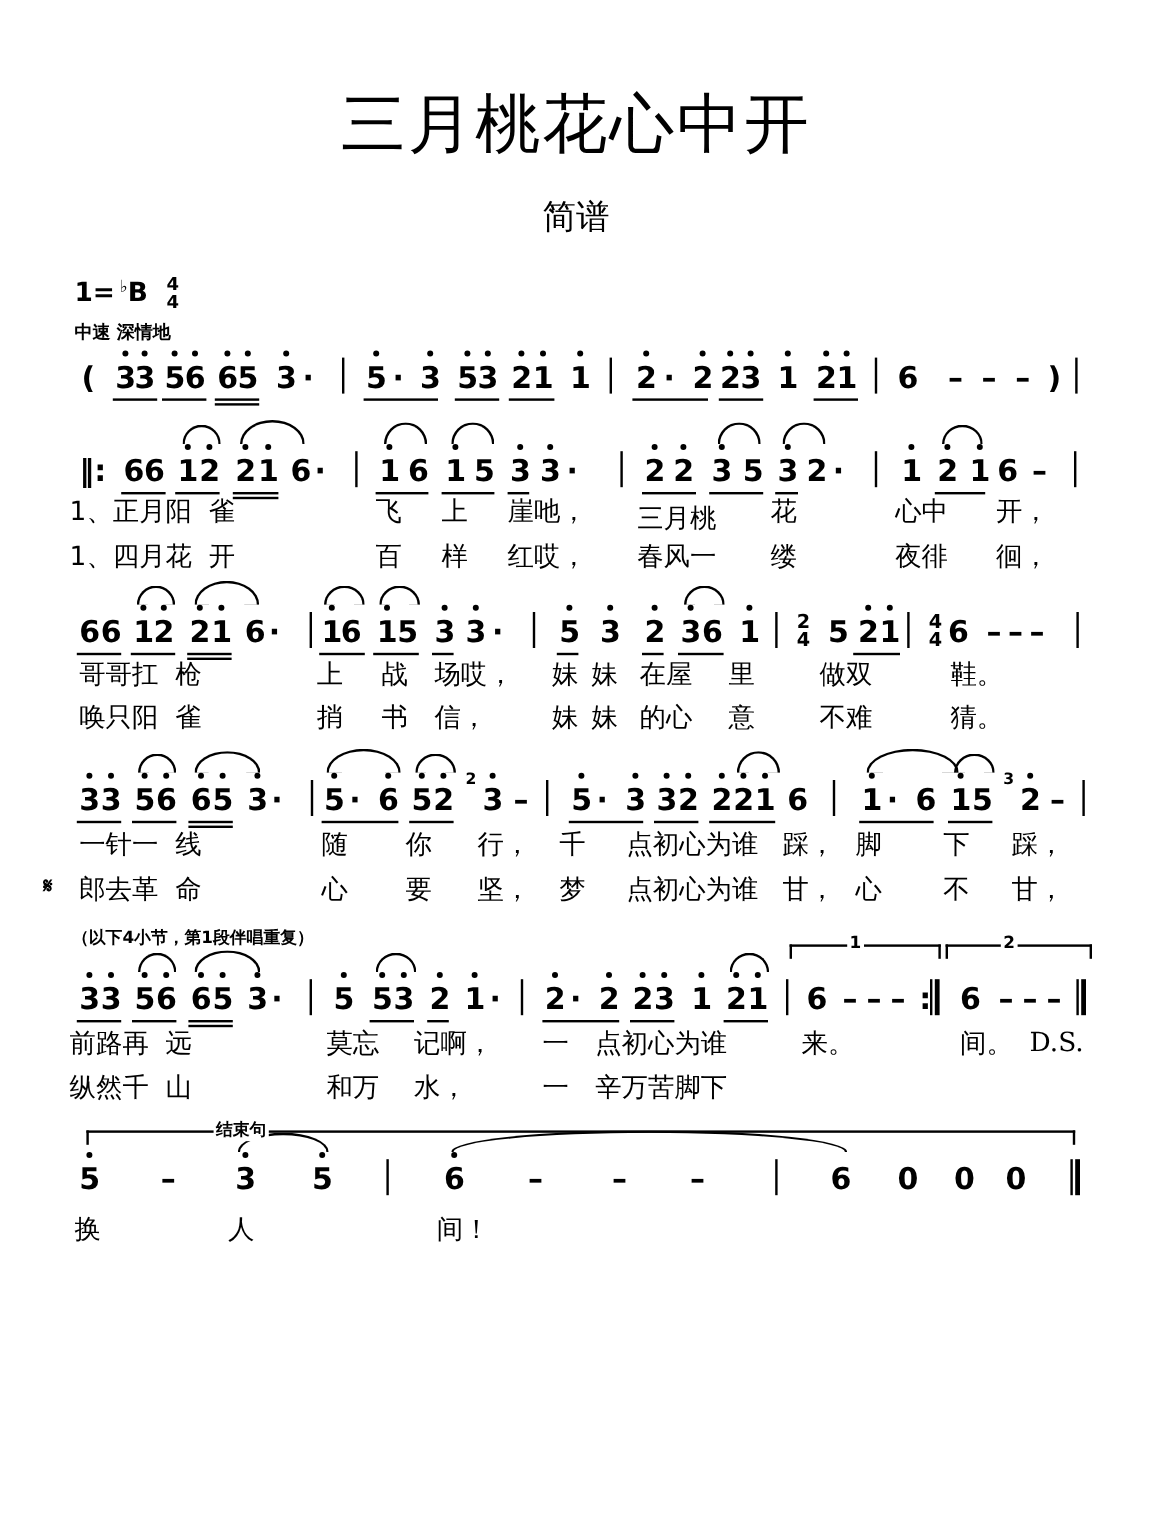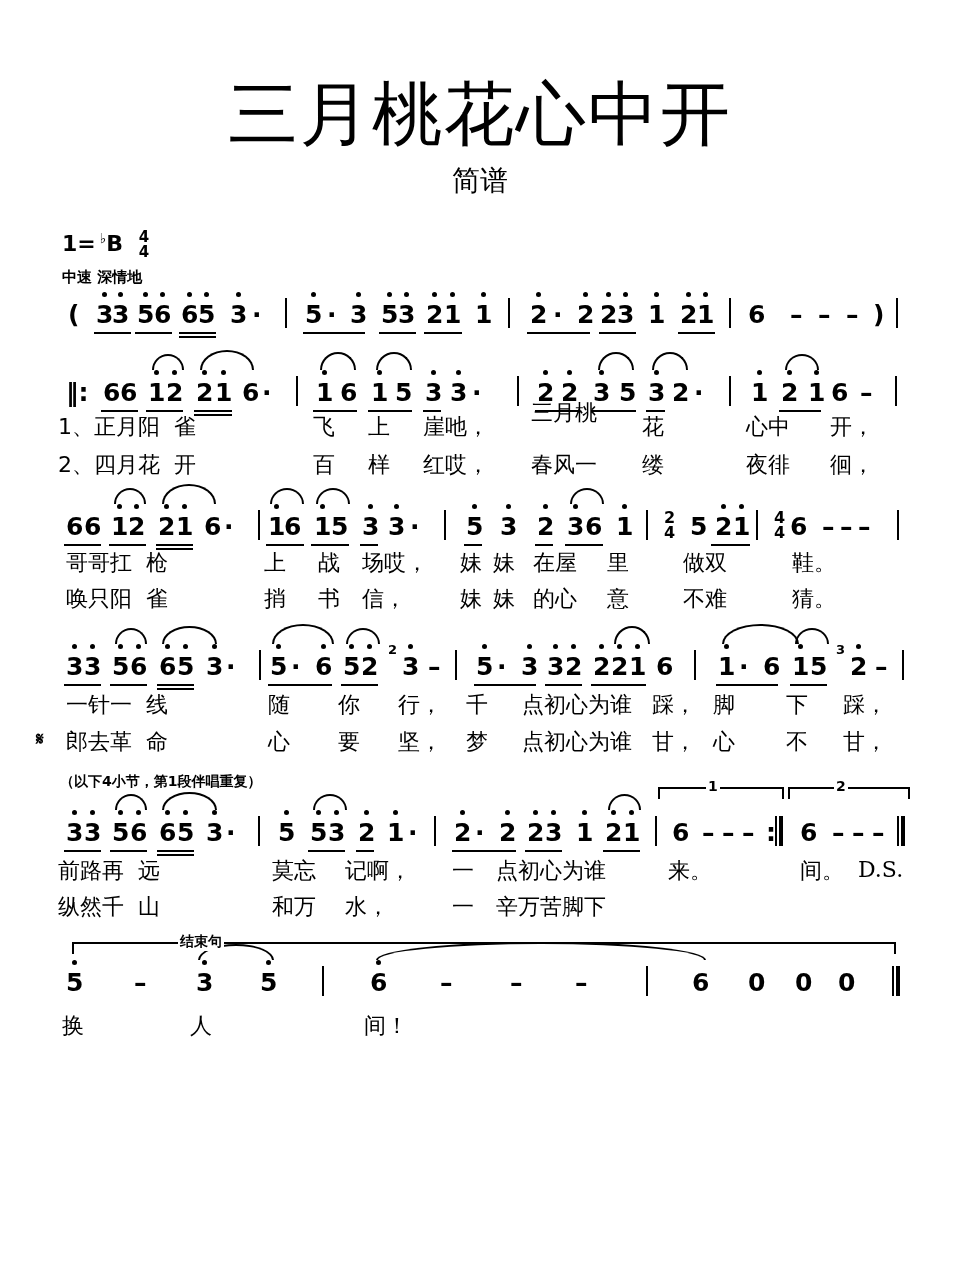--- a/index.html
+++ b/index.html
@@ -1,19 +1,19 @@
 <!DOCTYPE html>
 <html><head>
 <meta charset="utf-8">
 <style>
   html, body { margin: 0; padding: 0; background: #ffffff; }
   body { width: 960px; height: 1280px; position: relative; overflow: hidden;
          font-family: "DejaVu Sans", sans-serif; color: #000; }
   .title { position: absolute; left: 0; width: 960px; top: 68px; text-align: center;
-           font-size: 70px; letter-spacing: 2px; font-family: Liberation Serif, serif; font-weight: normal; }
+           font-size: 54px; letter-spacing: 2px; font-family: Liberation Serif, serif; font-weight: normal; }
   .subtitle { position: absolute; left: 0; width: 960px; top: 162px; text-align: center; font-size: 28px; }
   .key { position: absolute; left: 62px; top: 230px; font-size: 22px; font-weight: bold; }
   .key .flat { font-size: 14px; vertical-align: 8px; margin-left: 4px; }
   .frac { display: inline-block; vertical-align: middle; text-align: center; line-height: 15px;
           font-size: 15px; font-weight: bold; margin-left: 8px; }
   .frac span { display: block; }
   .frac .top { border-bottom: 0; }
   .tempo { position: absolute; left: 62px; top: 268px; font-size: 15px; font-weight: bold; }
   .row { position: absolute; left: 0; width: 960px; }
   .tok { position: absolute; font-family: "DejaVu Sans", sans-serif; font-weight: bold;
@@ -145,25 +145,25 @@
       <div class="slur" style="left: 320px; width: 32px; height: 16px; top: -26px;"></div>
       <div class="slur" style="left: 376px; width: 32px; height: 16px; top: -26px;"></div>
       <div class="slur" style="left: 598px; width: 32px; height: 16px; top: -26px;"></div>
       <div class="slur" style="left: 652px; width: 32px; height: 16px; top: -26px;"></div>
       <div class="slur" style="left: 785px; width: 30px; height: 14px; top: -24px;"></div>
     </div>
     <div class="lyr" style="left: 58px; top: 414px;">1、正月阳  雀</div>
     <div class="lyr" style="left: 313px; top: 414px;">飞</div>
     <div class="lyr" style="left: 368px; top: 414px;">上</div>
     <div class="lyr" style="left: 423px; top: 414px;">崖吔，</div>
-    <div class="lyr" style="left: 531px; top: 400px;">三月桃</div>
+    <div class="lyr" style="left: 531px; top: 420px;">三月桃</div>
     <div class="lyr" style="left: 642px; top: 414px;">花</div>
     <div class="lyr" style="left: 746px; top: 414px;">心中</div>
     <div class="lyr" style="left: 830px; top: 414px;">开，</div>
-    <div class="lyr" style="left: 58px; top: 452px;">2、四月花  开</div>
+    <div class="lyr" style="left: 58px; top: 452px;">1、四月花  开</div>
     <div class="lyr" style="left: 313px; top: 452px;">百</div>
     <div class="lyr" style="left: 368px; top: 452px;">样</div>
     <div class="lyr" style="left: 423px; top: 452px;">红哎，</div>
     <div class="lyr" style="left: 531px; top: 452px;">春风一</div>
     <div class="lyr" style="left: 642px; top: 452px;">缕</div>
     <div class="lyr" style="left: 746px; top: 452px;">夜徘</div>
     <div class="lyr" style="left: 830px; top: 452px;">徊，</div>
     <div class="row" style="top: 512px;">
       <span class="tok" style="left: 66px;"><span>6</span></span>
       <span class="tok" style="left: 84px;"><span>6</span></span>

